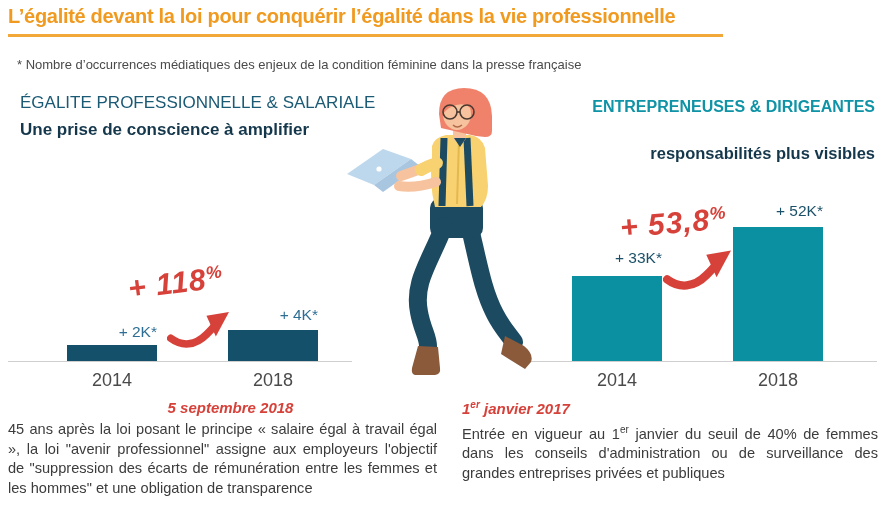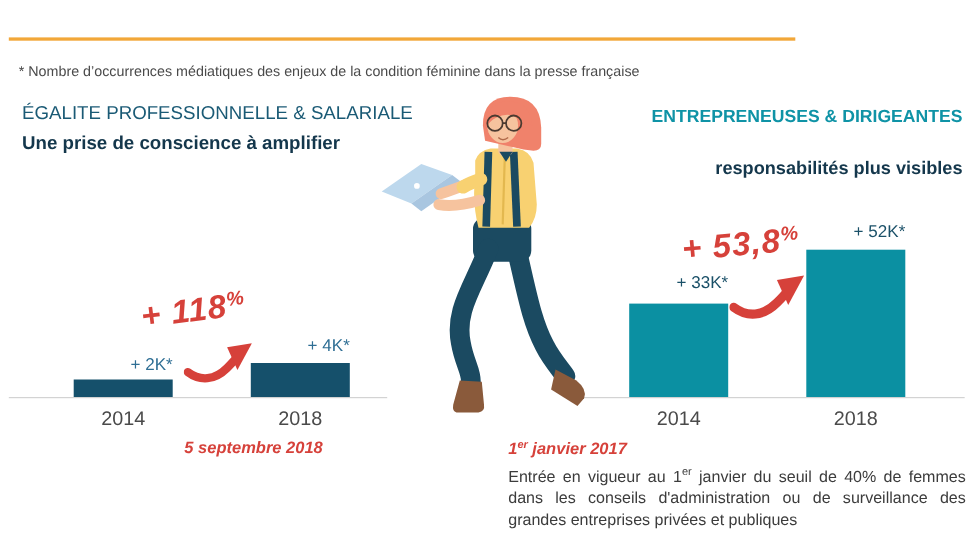--- a/index.html
+++ b/index.html
@@ -69,20 +69,21 @@
   .para-left  { left:8px;   width:429px; }
   .para-right { left:462px; width:416px; }
   
   .woman { position:absolute; left:343px; top:86px; width:198px; height:318px; }
 </style>
 </head>
 <body>
 
 <div class="stage">
 
+  <h1 class="title">L’égalité devant la loi pour conquérir l’égalité dans la vie professionnelle</h1>
   <div class="title-underline"></div>
   <p class="subtitle">* Nombre d’occurrences médiatiques des enjeux de la condition féminine dans la presse française</p>
 
   <div class="left-heading">ÉGALITE PROFESSIONNELLE &amp; SALARIALE</div>
   <div class="left-subheading">Une prise de conscience à amplifier</div>
 
   <div class="right-head-wrap">
     <div class="right-heading">ENTREPRENEUSES &amp; DIRIGEANTES</div>
     <div class="right-subheading">
       <br>
@@ -156,15 +157,16 @@
     <path d="M114 26 L 117 26" stroke="#4A3A30" stroke-width="1.6"></path>
 
     <path d="M110 39 Q 114 43 119 39" stroke="#B06A4A" stroke-width="1.4" fill="none"></path>
 
     <polygon points="111,52 123,52 117,61" fill="#1B4A61"></polygon>
   </svg>
 
   <div class="date date-left">5 septembre 2018</div>
   <div class="date date-right"><span>1</span><sup>er</sup><span> janvier 2017</span></div>
 
+  <p class="para para-left">45 ans après la loi posant le principe « salaire égal à travail égal », la loi "avenir professionnel" assigne aux employeurs l'objectif de "suppression des écarts de rémunération entre les femmes et les hommes" et une obligation de transparence</p>
   <p class="para para-right"><span>Entrée en vigueur au 1</span><sup>er</sup><span> janvier du seuil de 40% de femmes dans les conseils d'administration ou de surveillance des grandes entreprises privées et publiques</span></p>
 
 </div>
 
 </body></html>

